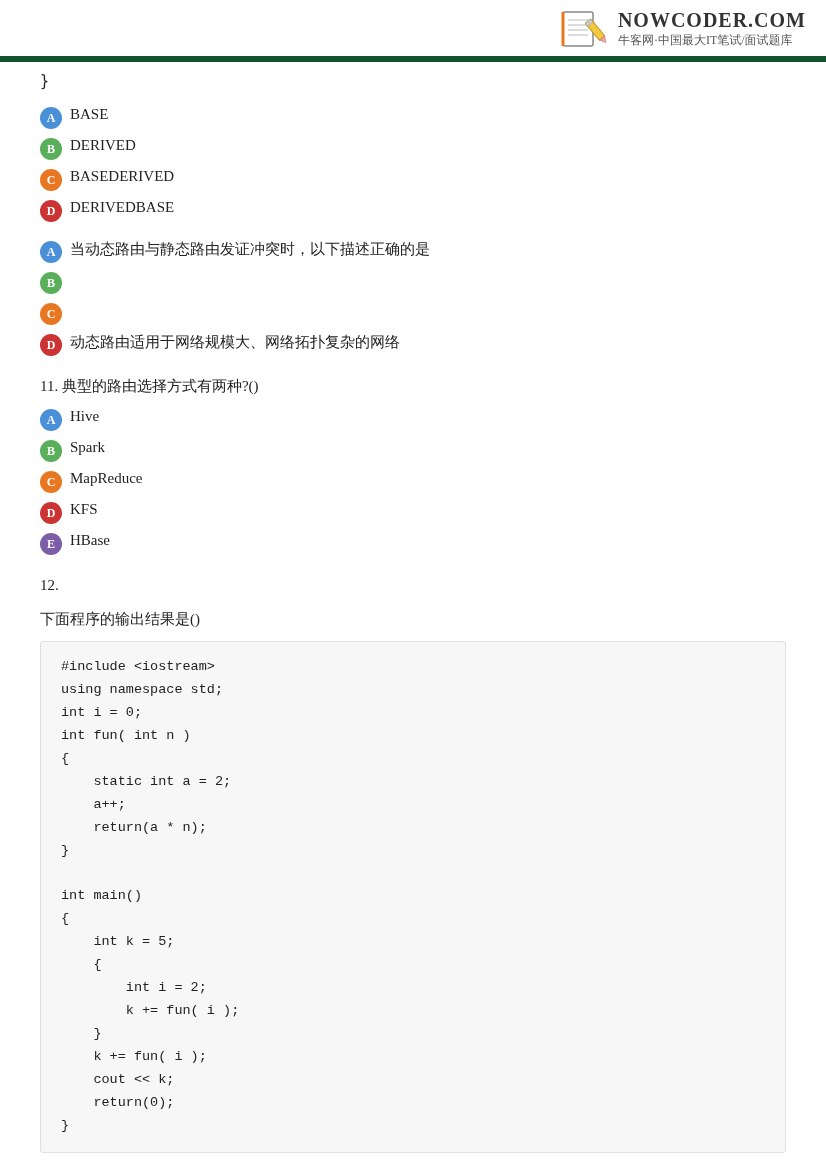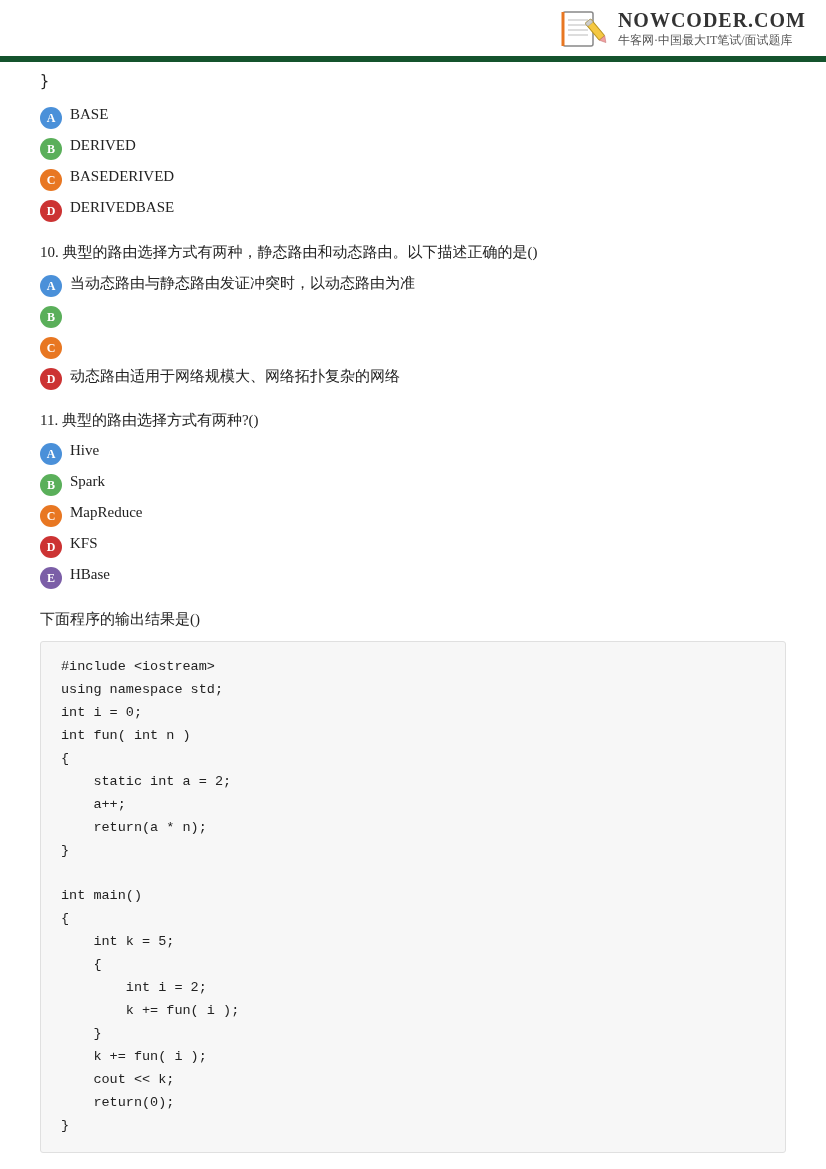--- a/index.html
+++ b/index.html
@@ -158,27 +158,23 @@
       <span class="option-badge badge-c">C</span>
       <span>BASEDERIVED</span>
     </div>
     <div class="option">
       <span class="option-badge badge-d">D</span>
       <span>DERIVEDBASE</span>
     </div>
   </div>
 
   <div class="question-block">
-    <div class="question-text">
-      <span>10.</span>
-      <span>典型的路由选择方式有两种，静态路由和动态路由。以下描述正确的是()</span>
-    </div>
     <div class="option">
       <span class="option-badge badge-a">A</span>
-      <span>当动态路由与静态路由发证冲突时，以动态路由为准</span>
+      <span>当动态路由与静态路由发证冲突时，以下描述正确的是</span>
     </div>
     <div class="option">
       <span class="option-badge badge-b">B</span>
     </div>
     <div class="option">
       <span class="option-badge badge-c">C</span>
     </div>
     <div class="option">
       <span class="option-badge badge-d">D</span>
       <span>动态路由适用于网络规模大、网络拓扑复杂的网络</span>
@@ -206,20 +202,23 @@
       <span class="option-badge badge-d">D</span>
       <span>KFS</span>
     </div>
     <div class="option">
       <span class="option-badge badge-e">E</span>
       <span>HBase</span>
     </div>
   </div>
 
   <div class="question-block">
+    <div class="question-text">
+      <span>12.</span>
+    </div>
     <div class="question-text">下面程序的输出结果是()</div>
     <div class="code-block">#include &lt;iostream&gt;
 using namespace std;
 int i = 0;
 int fun( int n )
 {
     static int a = 2;
     a++;
     return(a * n);
 }

